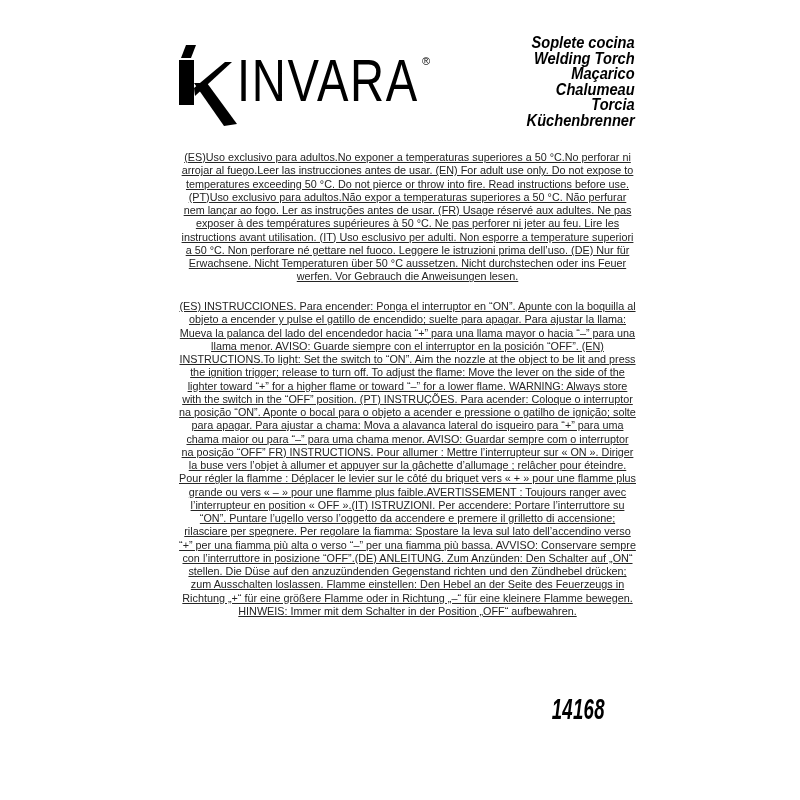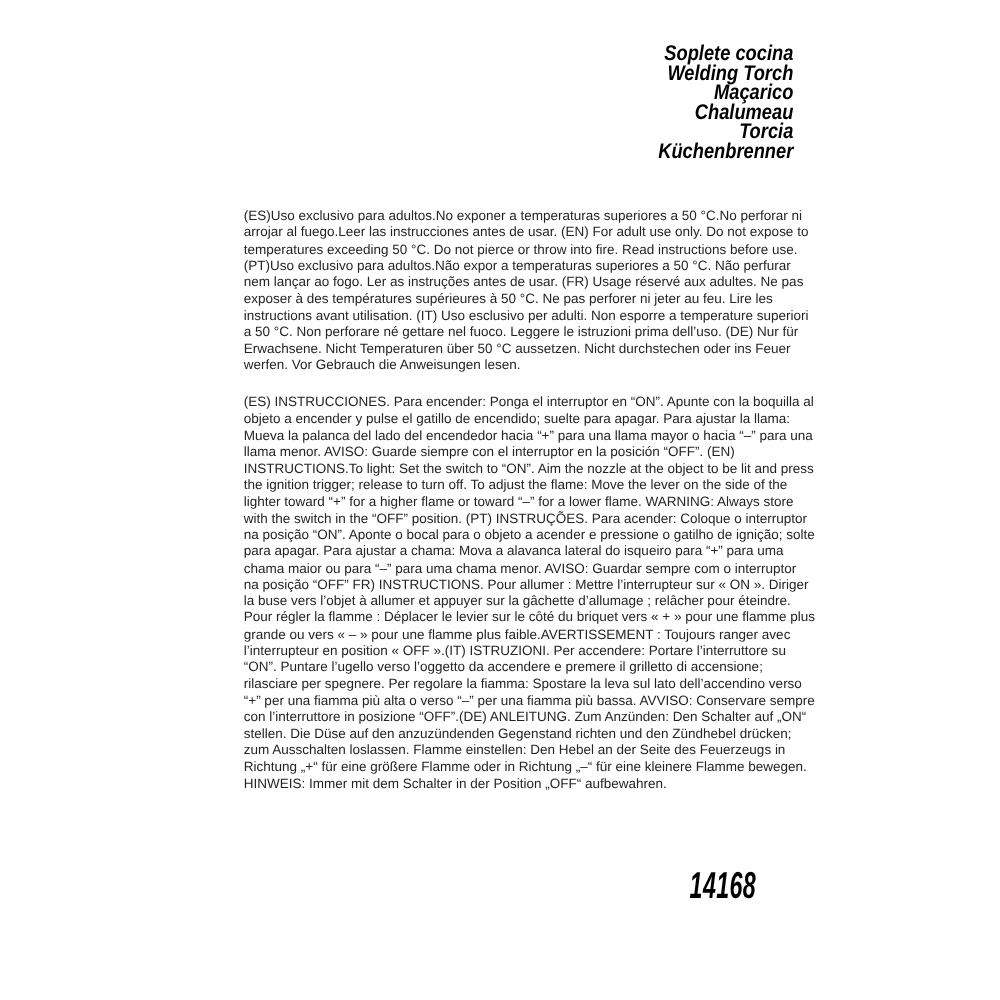--- a/index.html
+++ b/index.html
@@ -26,38 +26,50 @@
     text-align:right;color:#000;
     font-weight:bold;font-style:italic;
     font-size:17px;line-height:15.6px;
     transform:scaleX(0.86);transform-origin:top right;
     white-space:nowrap;
   }
   
   .bodytext{
     position:absolute;left:179px;width:457px;
     font-size:10.8px;line-height:13.25px;color:#242424;
-    margin:16px;text-align:left;
+    margin:0;text-align:center;text-decoration:underline;
   }
   .warnings{top:151px;}
   .instructions{top:300px;}
   
   .model-number{
     position:absolute;right:195px;top:694px;
     font-weight:bold;font-style:italic;color:#000;
     font-size:30px;line-height:1;letter-spacing:0.5px;
     transform:scaleX(0.62);transform-origin:top right;
     white-space:nowrap;
   }
 </style>
 </head>
 <body>
 
 <div class="page">
 
+  <div class="logo">
+    <svg width="60" height="84" viewBox="0 0 60 84" aria-hidden="true">
+      <g fill="#000000">
+        <polygon points="7,1 17,1 12,14 2,14"></polygon>
+        <polygon points="0,16 15,16 15,61 0,61"></polygon>
+        <polygon points="15,44 46,18 53,18 16,52"></polygon>
+        <polygon points="15,39 28,39 58,80 45,82"></polygon>
+      </g>
+    </svg>
+    <span class="logo-rest">INVARA</span>
+    <span class="logo-reg">®</span>
+  </div>
 
   <div class="product-names">
     <div>Soplete cocina</div>
     <div>Welding Torch</div>
     <div>Maçarico</div>
     <div>Chalumeau</div>
     <div>Torcia</div>
     <div>Küchenbrenner</div>
   </div>
 

